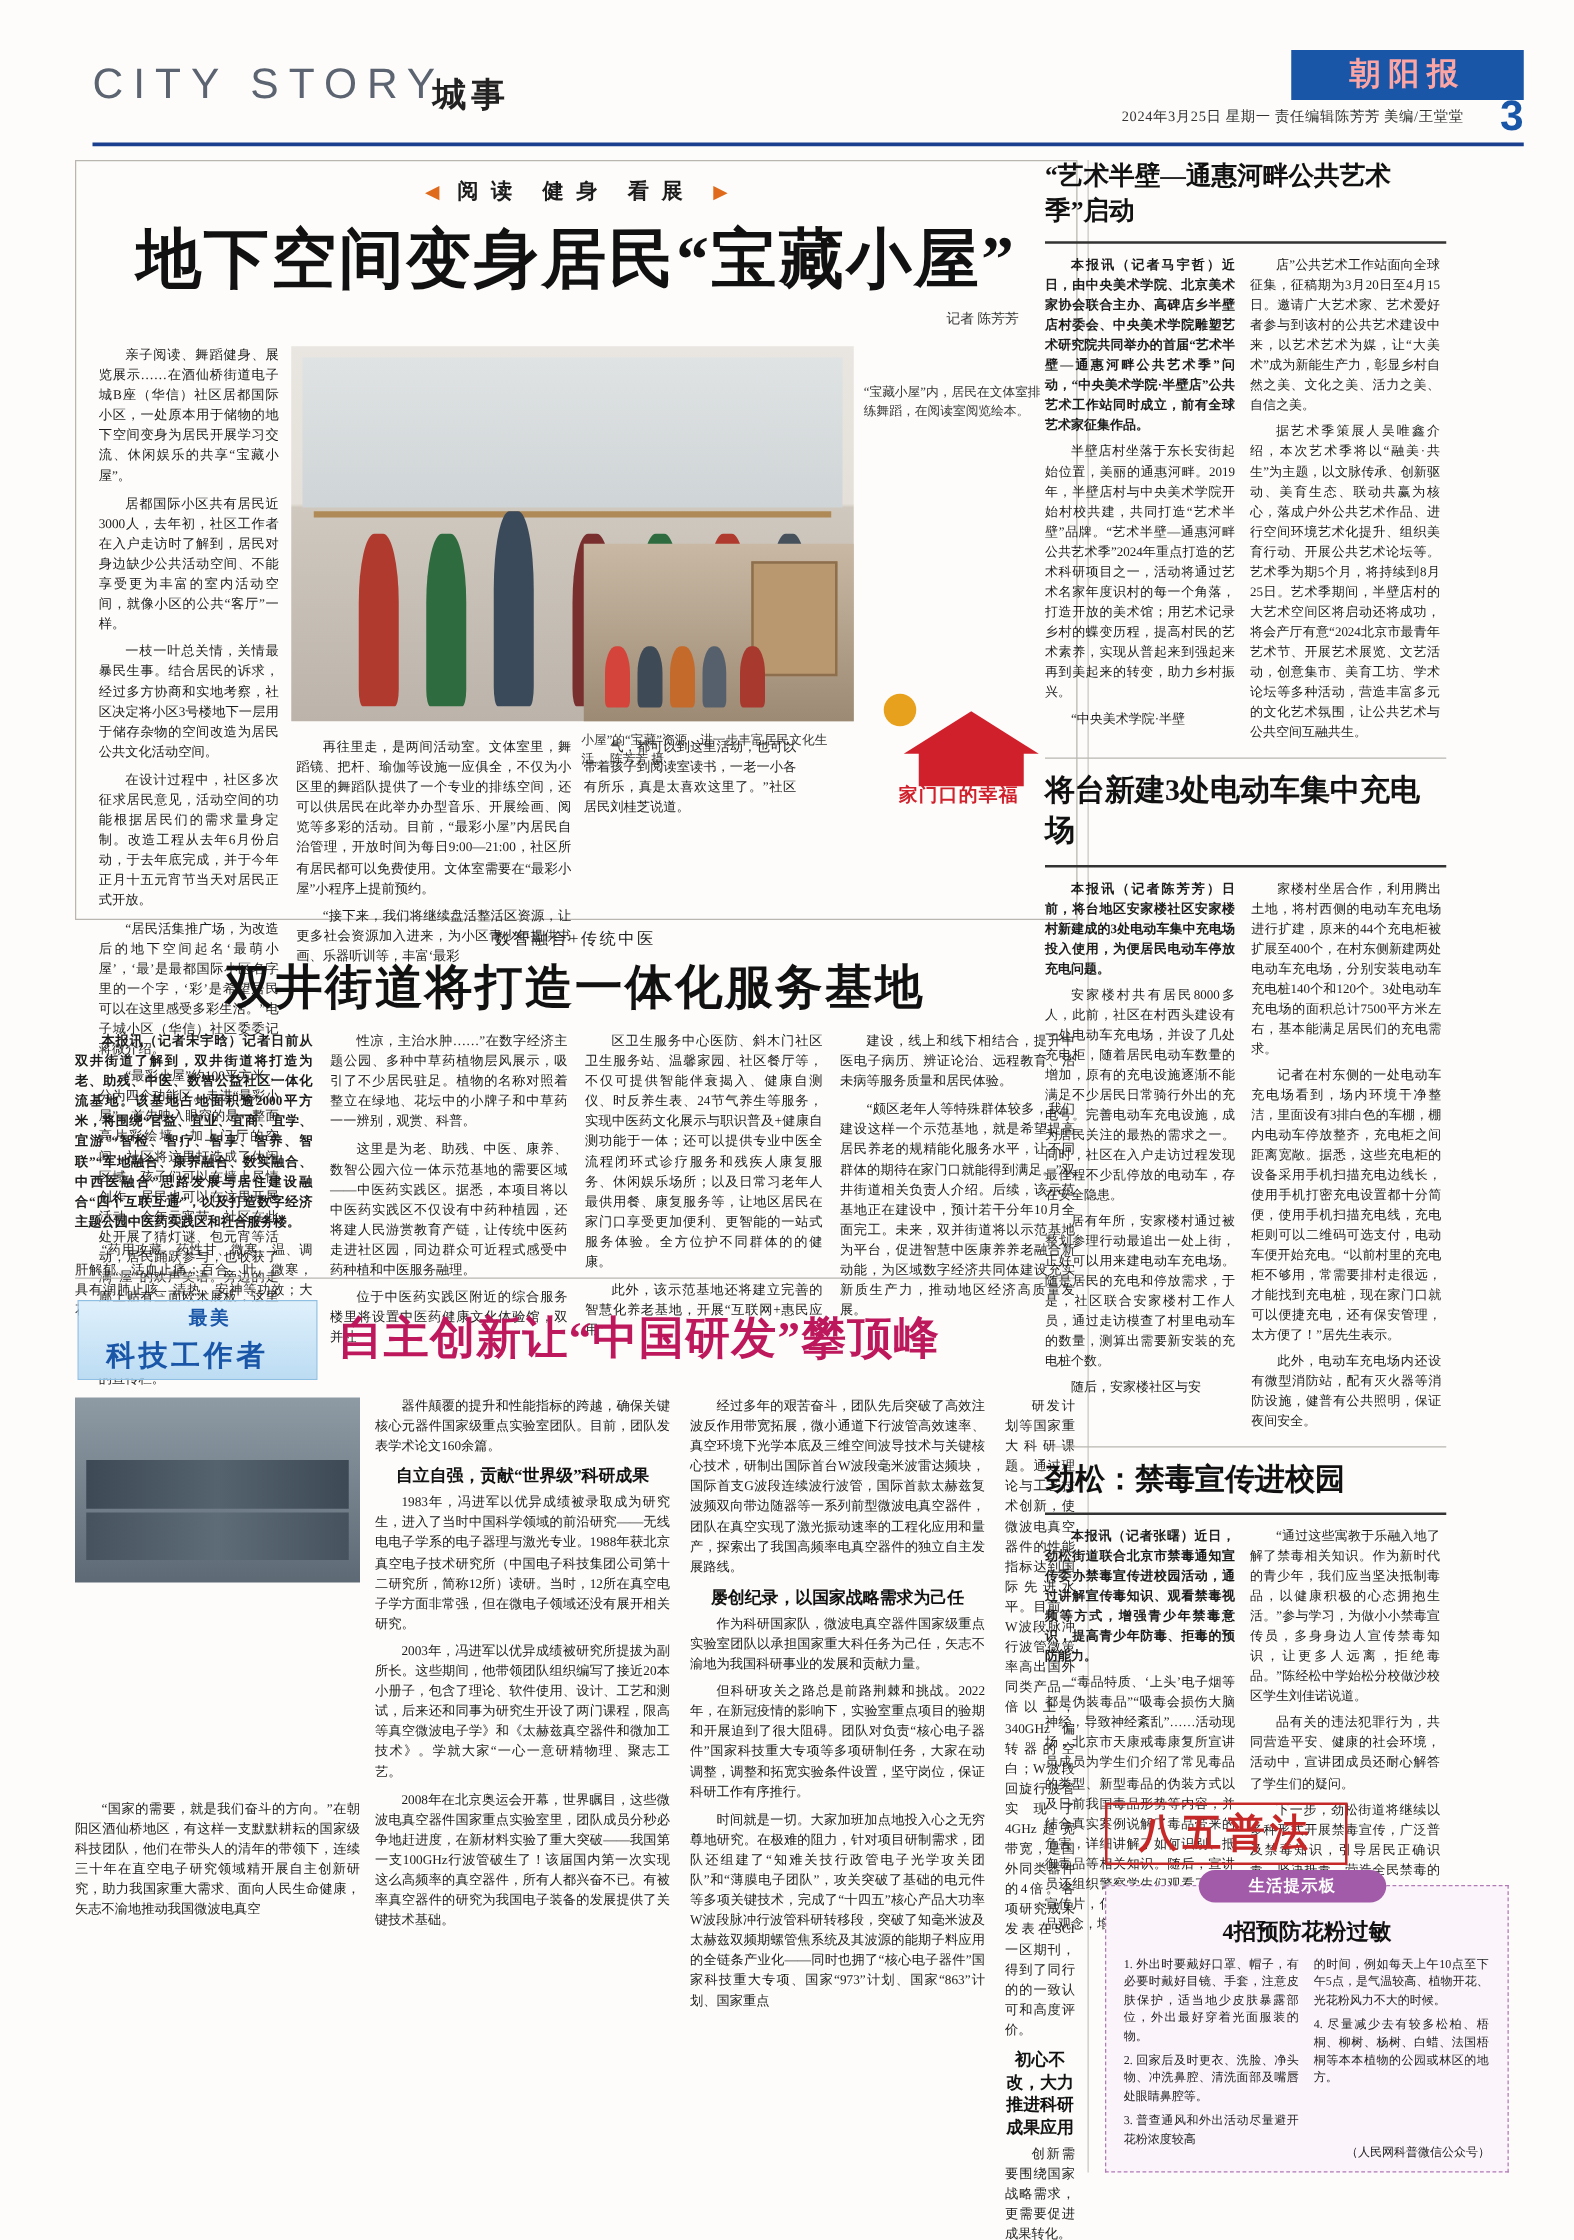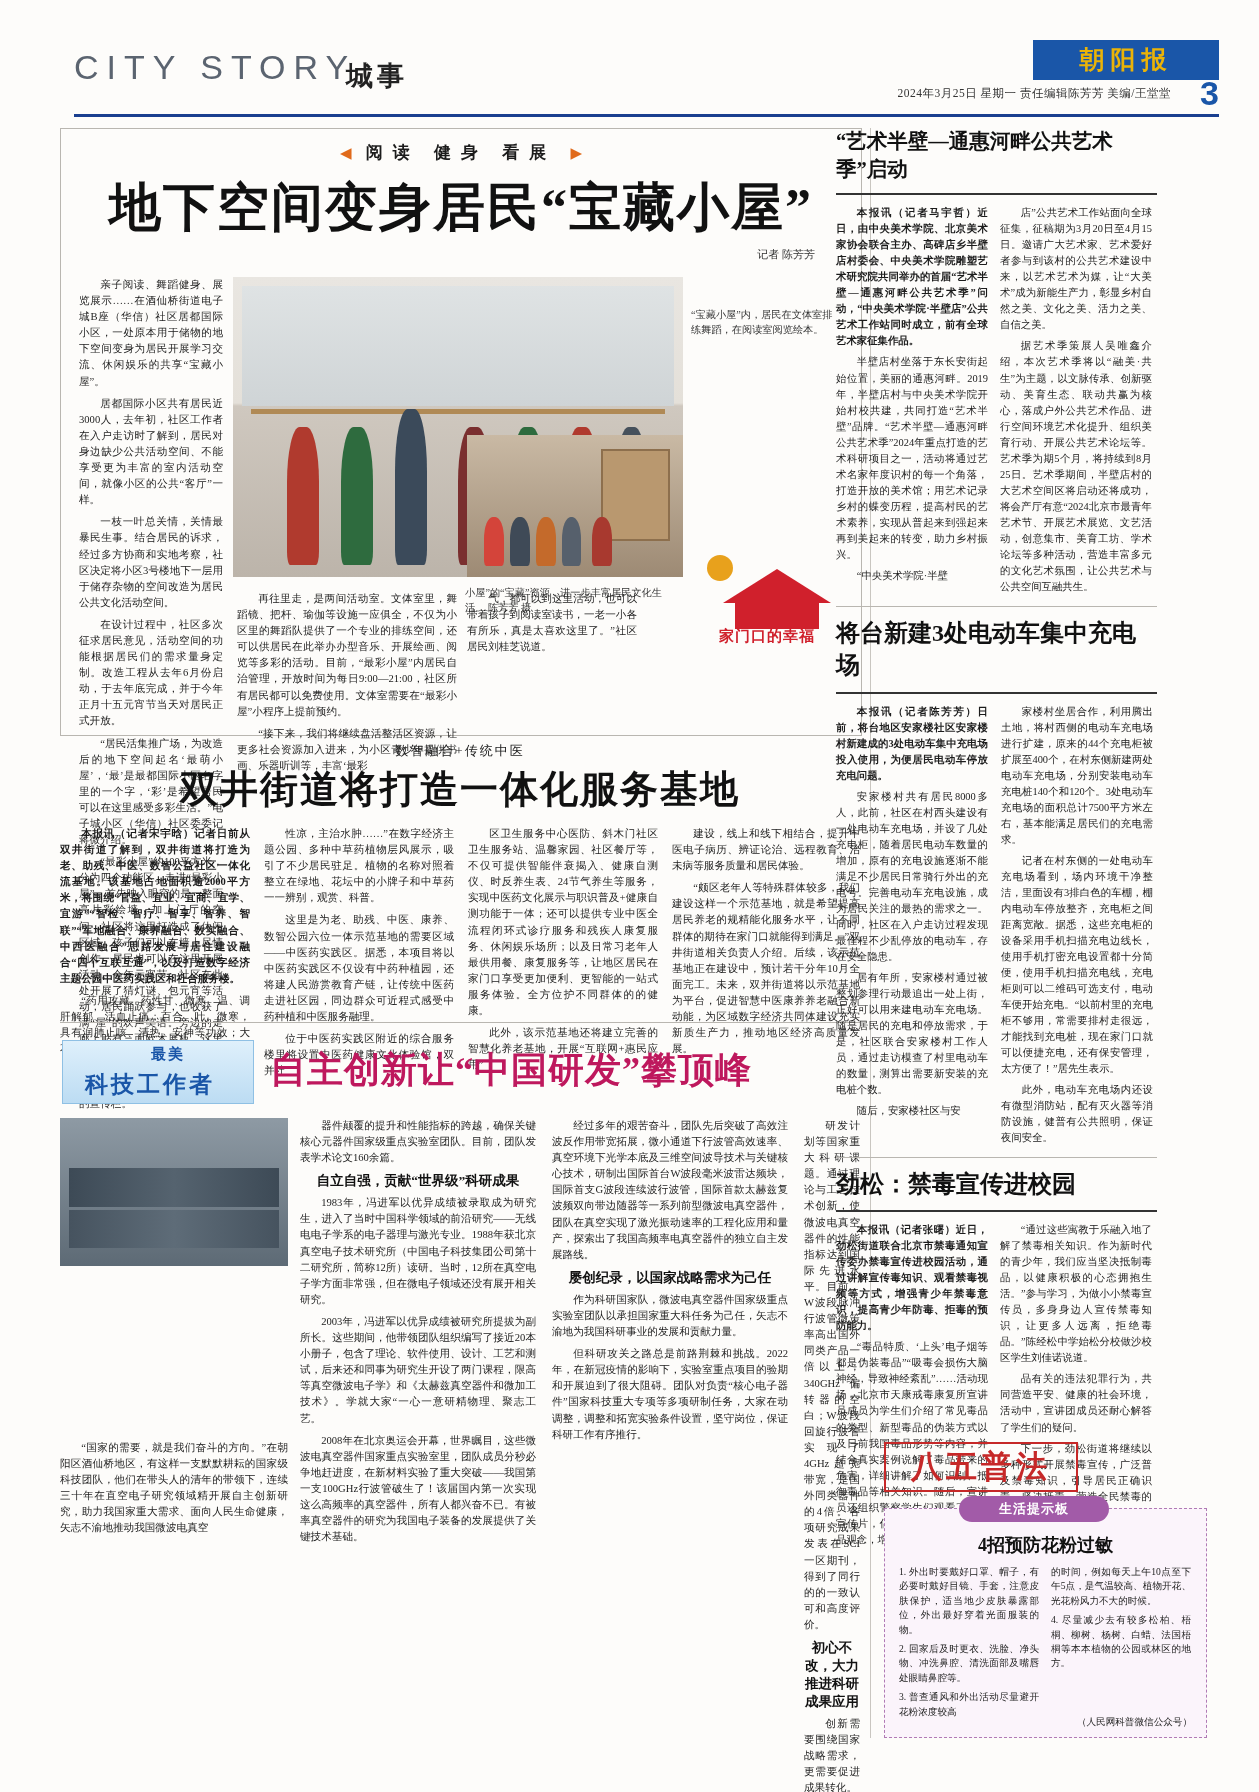--- a/index.html
+++ b/index.html
@@ -6,21 +6,21 @@
   body{font-family:"Liberation Serif","DejaVu Serif",serif;}
   #page{
     position:relative;width:1259px;height:1792px;background:#fdfcfa;
     margin:0 auto;overflow:hidden;
   }
   
   .masthead{position:absolute;left:60px;top:52px;width:1145px;height:62px;border-bottom:3px solid #1a3f8f;margin-left:14px;}
   .city-story{position:absolute;left:0;top:-4px;font-family:"Liberation Sans",sans-serif;font-size:34px;letter-spacing:8px;color:#5b6470;font-weight:400;}
   .cn-title{position:absolute;left:272px;top:6px;font-size:27px;font-weight:bold;color:#222;letter-spacing:4px;}
   .logo-box{position:absolute;right:0;top:-12px;width:186px;height:40px;background:#1a56a8;}
-  .logo-box span{display:block;color:#eab308;font-size:25px;font-weight:bold;letter-spacing:6px;text-align:center;line-height:40px;}
+  .logo-box span{display:block;color:#fca5a5;font-size:25px;font-weight:bold;letter-spacing:6px;text-align:center;line-height:40px;}
   .meta{position:absolute;right:48px;top:34px;font-size:11.5px;color:#333;letter-spacing:.5px;}
   .pageno{position:absolute;right:0px;top:22px;font-family:"Liberation Sans",sans-serif;font-size:34px;font-weight:bold;color:#1a56a8;}
   
   .col-rule{position:absolute;background:#c9c6c0;width:1px;}
   .hr{position:absolute;background:#b9b6b0;height:1px;}
   p.body{font-size:10.6px;line-height:1.52;text-align:justify;color:#1c1c1c;margin:0 0 6px 0;text-indent:2em;}
   .lead{font-weight:bold;}
   .headline{font-weight:bold;color:#111;}
   
   .mainbox{position:absolute;left:60px;top:128px;width:800px;height:606px;border:1px solid #b9b6b0;}
@@ -197,20 +197,21 @@
     <p class="body">1983年，冯进军以优异成绩被录取成为研究生，进入了当时中国科学领域的前沿研究——无线电电子学系的电子器理与激光专业。1988年获北京真空电子技术研究所（中国电子科技集团公司第十二研究所，简称12所）读研。当时，12所在真空电子学方面非常强，但在微电子领域还没有展开相关研究。</p>
     <p class="body">2003年，冯进军以优异成绩被研究所提拔为副所长。这些期间，他带领团队组织编写了接近20本小册子，包含了理论、软件使用、设计、工艺和测试，后来还和同事为研究生开设了两门课程，限高等真空微波电子学》和《太赫兹真空器件和微加工技术》。学就大家“一心一意研精物理、聚志工艺。</p>
     <p class="body">2008年在北京奥运会开幕，世界瞩目，这些微波电真空器件国家重点实验室里，团队成员分秒必争地赶进度，在新材料实验了重大突破——我国第一支100GHz行波管破生了！该届国内第一次实现这么高频率的真空器件，所有人都兴奋不已。有被率真空器件的研究为我国电子装备的发展提供了关键技术基础。</p>
   </div>
 
   <div class="c" style="left:552px;top:1118px;width:236px;">
     <p class="body">经过多年的艰苦奋斗，团队先后突破了高效注波反作用带宽拓展，微小通道下行波管高效速率、真空环境下光学本底及三维空间波导技术与关键核心技术，研制出国际首台W波段毫米波雷达频块，国际首支G波段连续波行波管，国际首款太赫兹复波频双向带边随器等一系列前型微波电真空器件，团队在真空实现了激光振动速率的工程化应用和量产，探索出了我国高频率电真空器件的独立自主发展路线。</p>
     <div class="sub-head">屡创纪录，以国家战略需求为己任</div>
     <p class="body">作为科研国家队，微波电真空器件国家级重点实验室团队以承担国家重大科任务为己任，矢志不渝地为我国科研事业的发展和贡献力量。</p>
     <p class="body">但科研攻关之路总是前路荆棘和挑战。2022年，在新冠疫情的影响下，实验室重点项目的验期和开展迫到了很大阻碍。团队对负责“核心电子器件”国家科技重大专项等多项研制任务，大家在动调整，调整和拓宽实验条件设置，坚守岗位，保证科研工作有序推行。</p>
+    <p class="body">时间就是一切。大家加班加点地投入心之无穷尊地研究。在极难的阻力，针对项目研制需求，团队还组建了“知难关技行政管电子光学攻关团队”和“薄膜电子团队”，攻关突破了基础的电元件等多项关键技术，完成了“十四五”核心产品大功率W波段脉冲行波管科研转移段，突破了知毫米波及太赫兹双频期螺管焦系统及其波源的能期子料应用的全链条产业化——同时也拥了“核心电子器件”国家科技重大专项、国家“973”计划、国家“863”计划、国家重点</p>
     <p class="body"></p>
   </div>
 
   <div class="c" style="left:804px;top:1118px;width:56px;">
   </div>
 
   <div class="c" style="left:672px;top:1118px;width:0px;"></div>
 
   <div class="c" style="left:700px;top:1118px;width:0;"></div>
 

